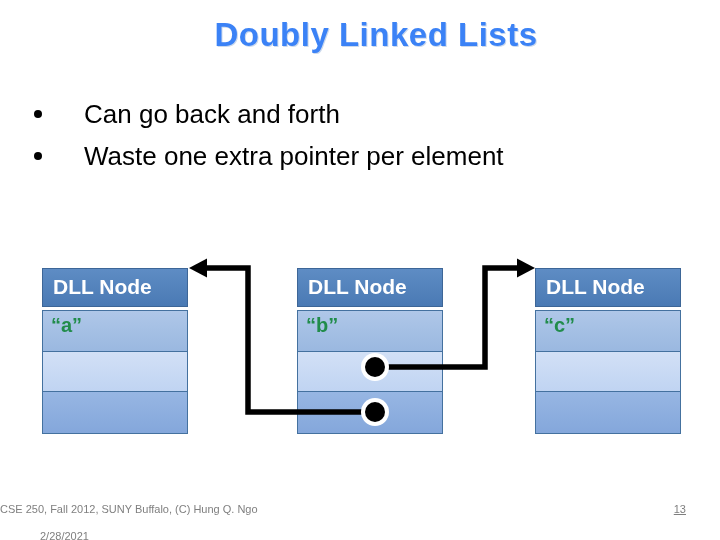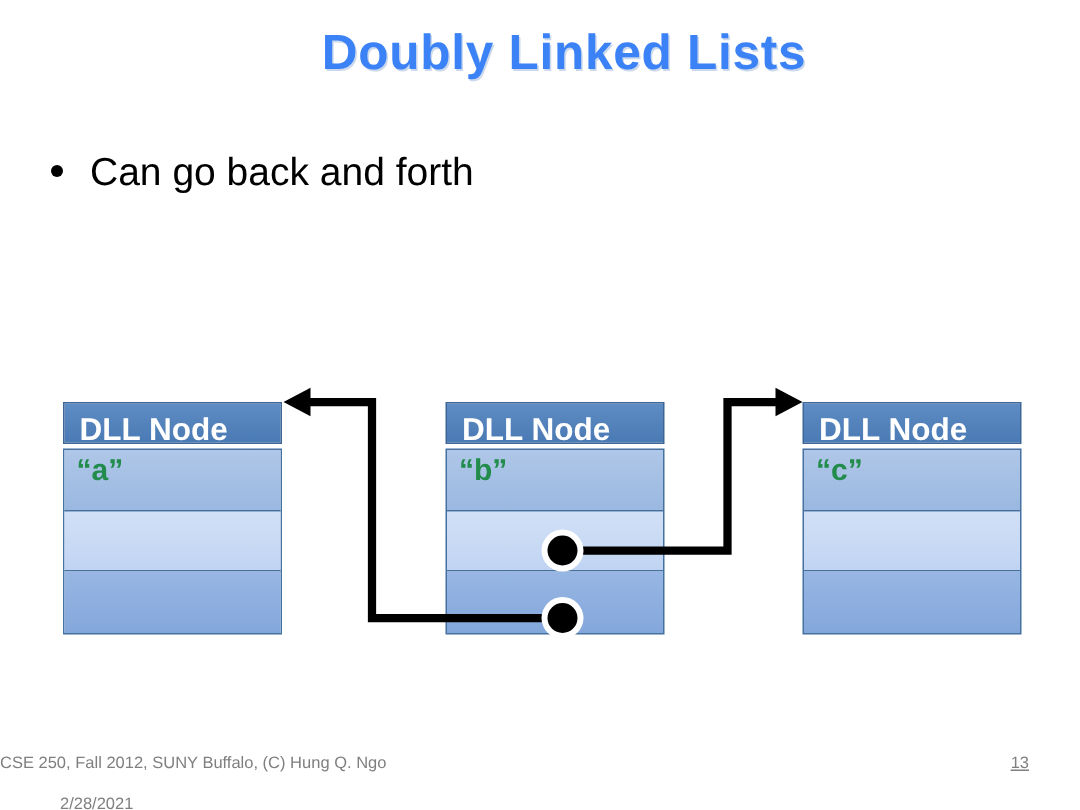--- a/index.html
+++ b/index.html
@@ -34,39 +34,40 @@
     left: 30px;
     right: 20px;
   }
   .bullet-item {
     display: flex;
     align-items: center;
     font-size: 26px;
     color: #000000;
     line-height: 34px;
     margin-bottom: 8px;
+    gap: 24px;
   }
   .bullet-dot {
     width: 8px;
     height: 8px;
     border-radius: 50%;
     background: #000000;
     margin: 0 18px 0 4px;
     flex: 0 0 auto;
   }
 
   
   .node {
     position: absolute;
     top: 268px;
     width: 146px;
   }
   .node-header {
     box-sizing: border-box;
-    height: 28px;
+    height: 39px;
     background: linear-gradient(#5E8CC4, #4A7AB4);
     border: 1px solid #3D6697;
     color: #ffffff;
     font-weight: bold;
     font-size: 21px;
     line-height: 36px;
     padding-left: 10px;
   }
   .node-body {
     margin-top: 3px;
@@ -125,20 +126,24 @@
 
 <div class="slide">
 
   <div class="slide-title">Doubly Linked Lists</div>
 
   <div class="bullets">
     <div class="bullet-item">
       <span class="bullet-dot"></span>
       <span>Can go back and forth</span>
     </div>
+    <div class="bullet-item">
+      <span class="bullet-dot"></span>
+      <span>Waste one extra pointer per element</span>
+    </div>
   </div>
 
   <div class="node node-1">
     <div class="node-header">DLL Node</div>
     <div class="node-body">
       <div class="node-row row-value">“a”</div>
       <div class="node-row row-mid"></div>
       <div class="node-row row-bottom"></div>
     </div>
   </div>

